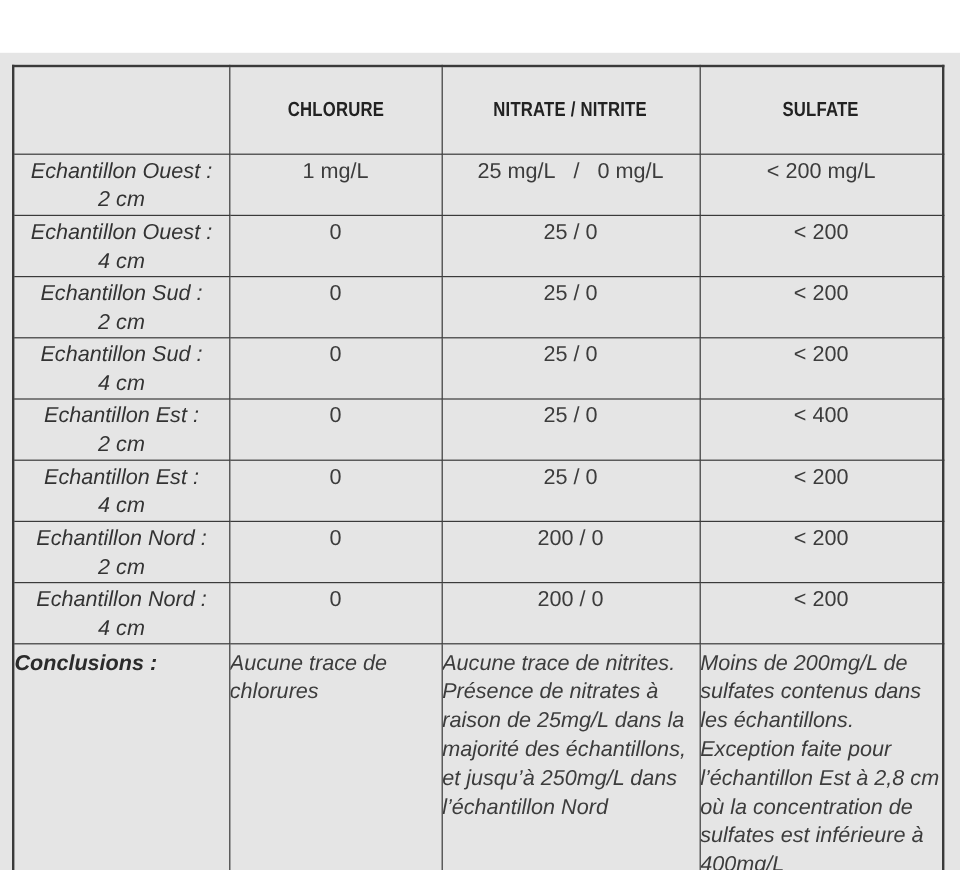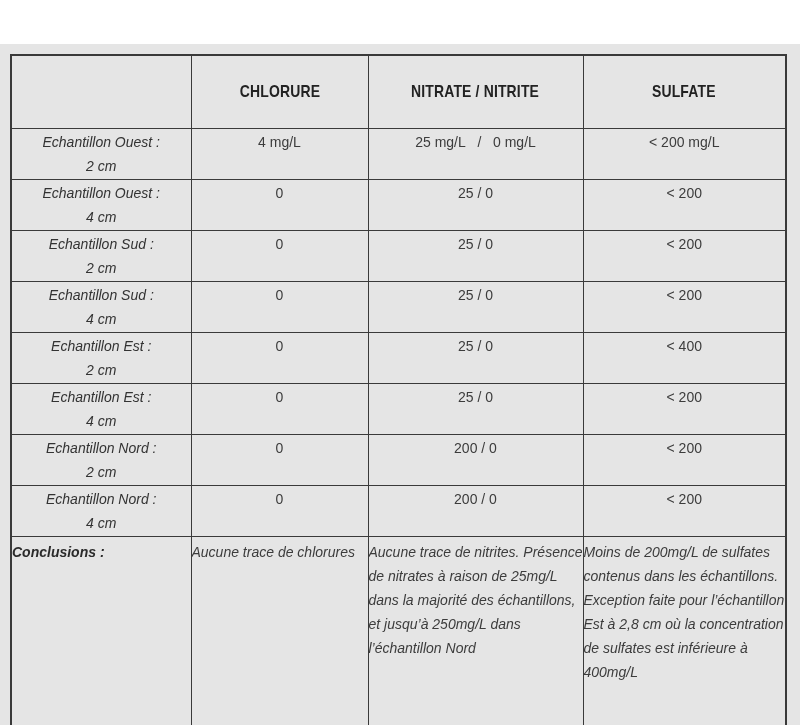--- a/index.html
+++ b/index.html
@@ -23,21 +23,21 @@
     width: 775px;
     border-collapse: collapse;
     table-layout: fixed;
     border: 2px solid #3a3a3a;
   }
   table.results th,
   table.results td {
     border: 1px solid #3a3a3a;
     padding: 0;
     vertical-align: top;
-    font-size: 14px;
+    font-size: 18px;
     line-height: 24px;
     overflow: hidden;
   }
   
   tr.header-row th {
     height: 72px;
     text-align: center;
     vertical-align: middle;
     font-weight: 600;
     color: #222222;
@@ -101,21 +101,21 @@
         <th><span class="cond">CHLORURE</span></th>
         <th><span class="cond">NITRATE / NITRITE</span></th>
         <th><span class="cond">SULFATE</span></th>
       </tr>
 
       <tr class="data-row">
         <td class="sample-label">
           <span class="line">Echantillon Ouest :</span>
           <span class="line">2 cm</span>
         </td>
-        <td>4 mg/L</td>
+        <td>1 mg/L</td>
         <td>25 mg/L&nbsp;&nbsp;&nbsp;/&nbsp;&nbsp;&nbsp;0 mg/L</td>
         <td>&lt; 200 mg/L</td>
       </tr>
 
       <tr class="data-row">
         <td class="sample-label">
           <span class="line">Echantillon Ouest :</span>
           <span class="line">4 cm</span>
         </td>
         <td>0</td>

